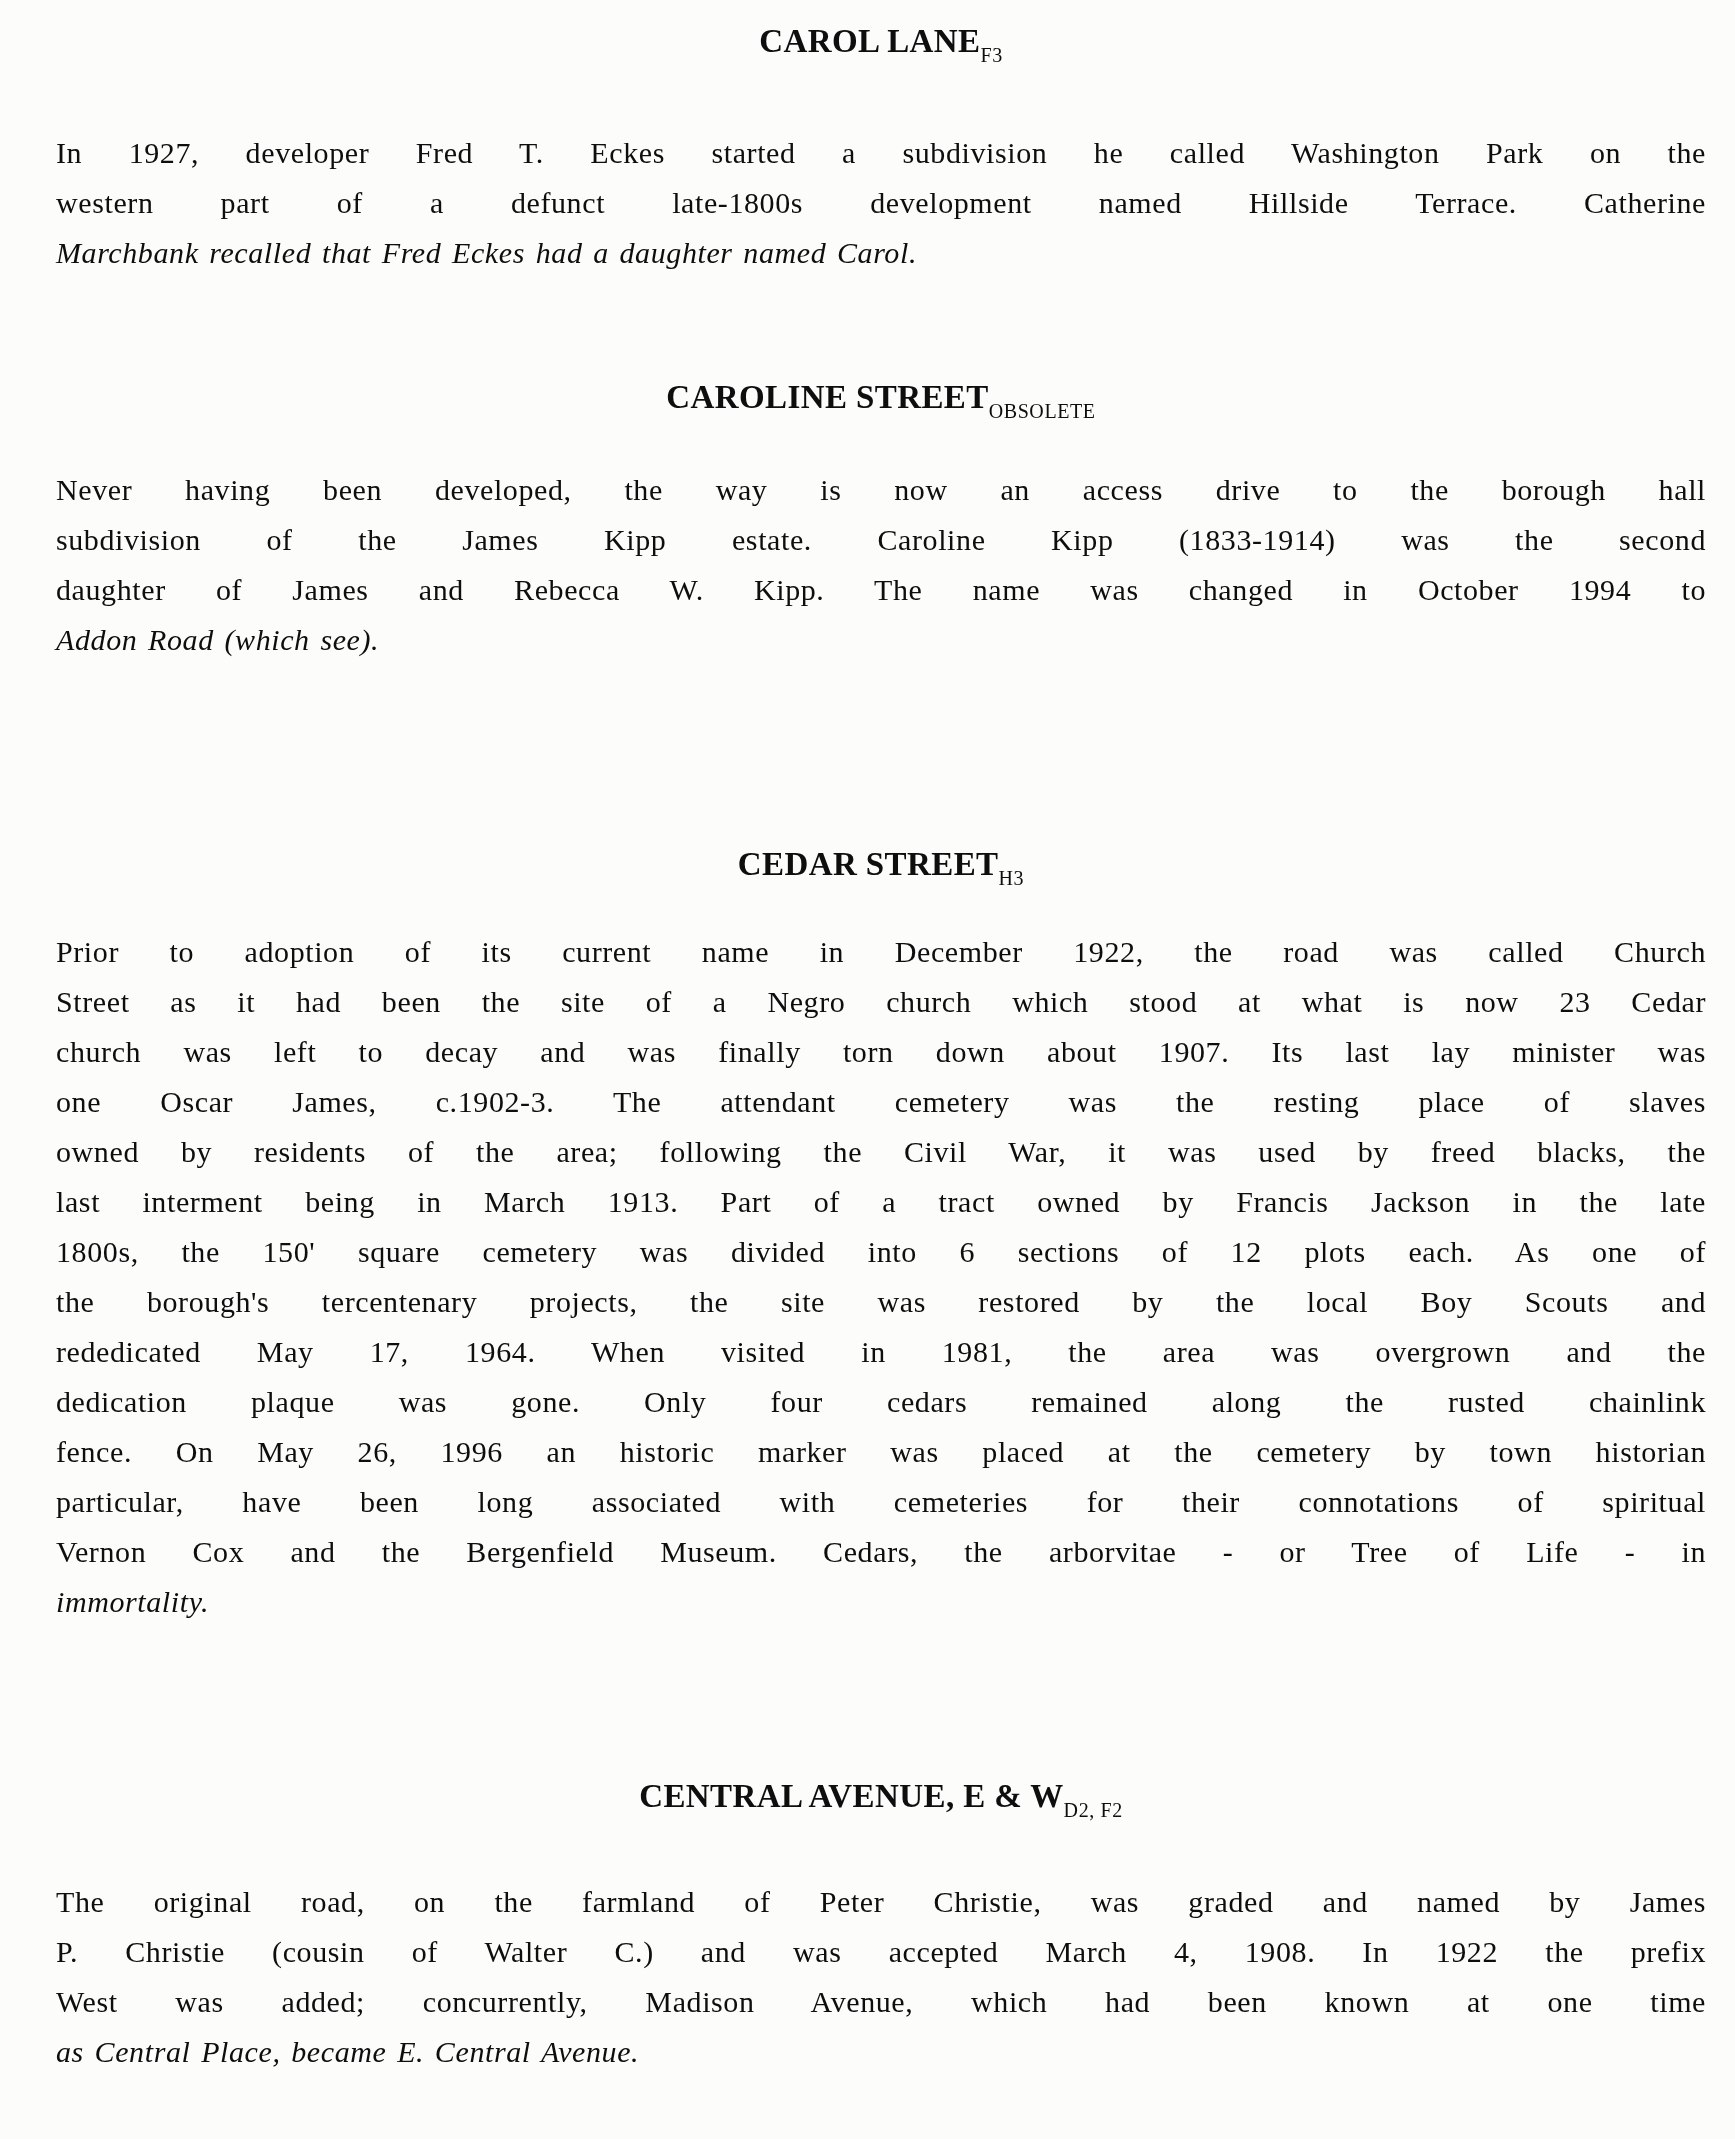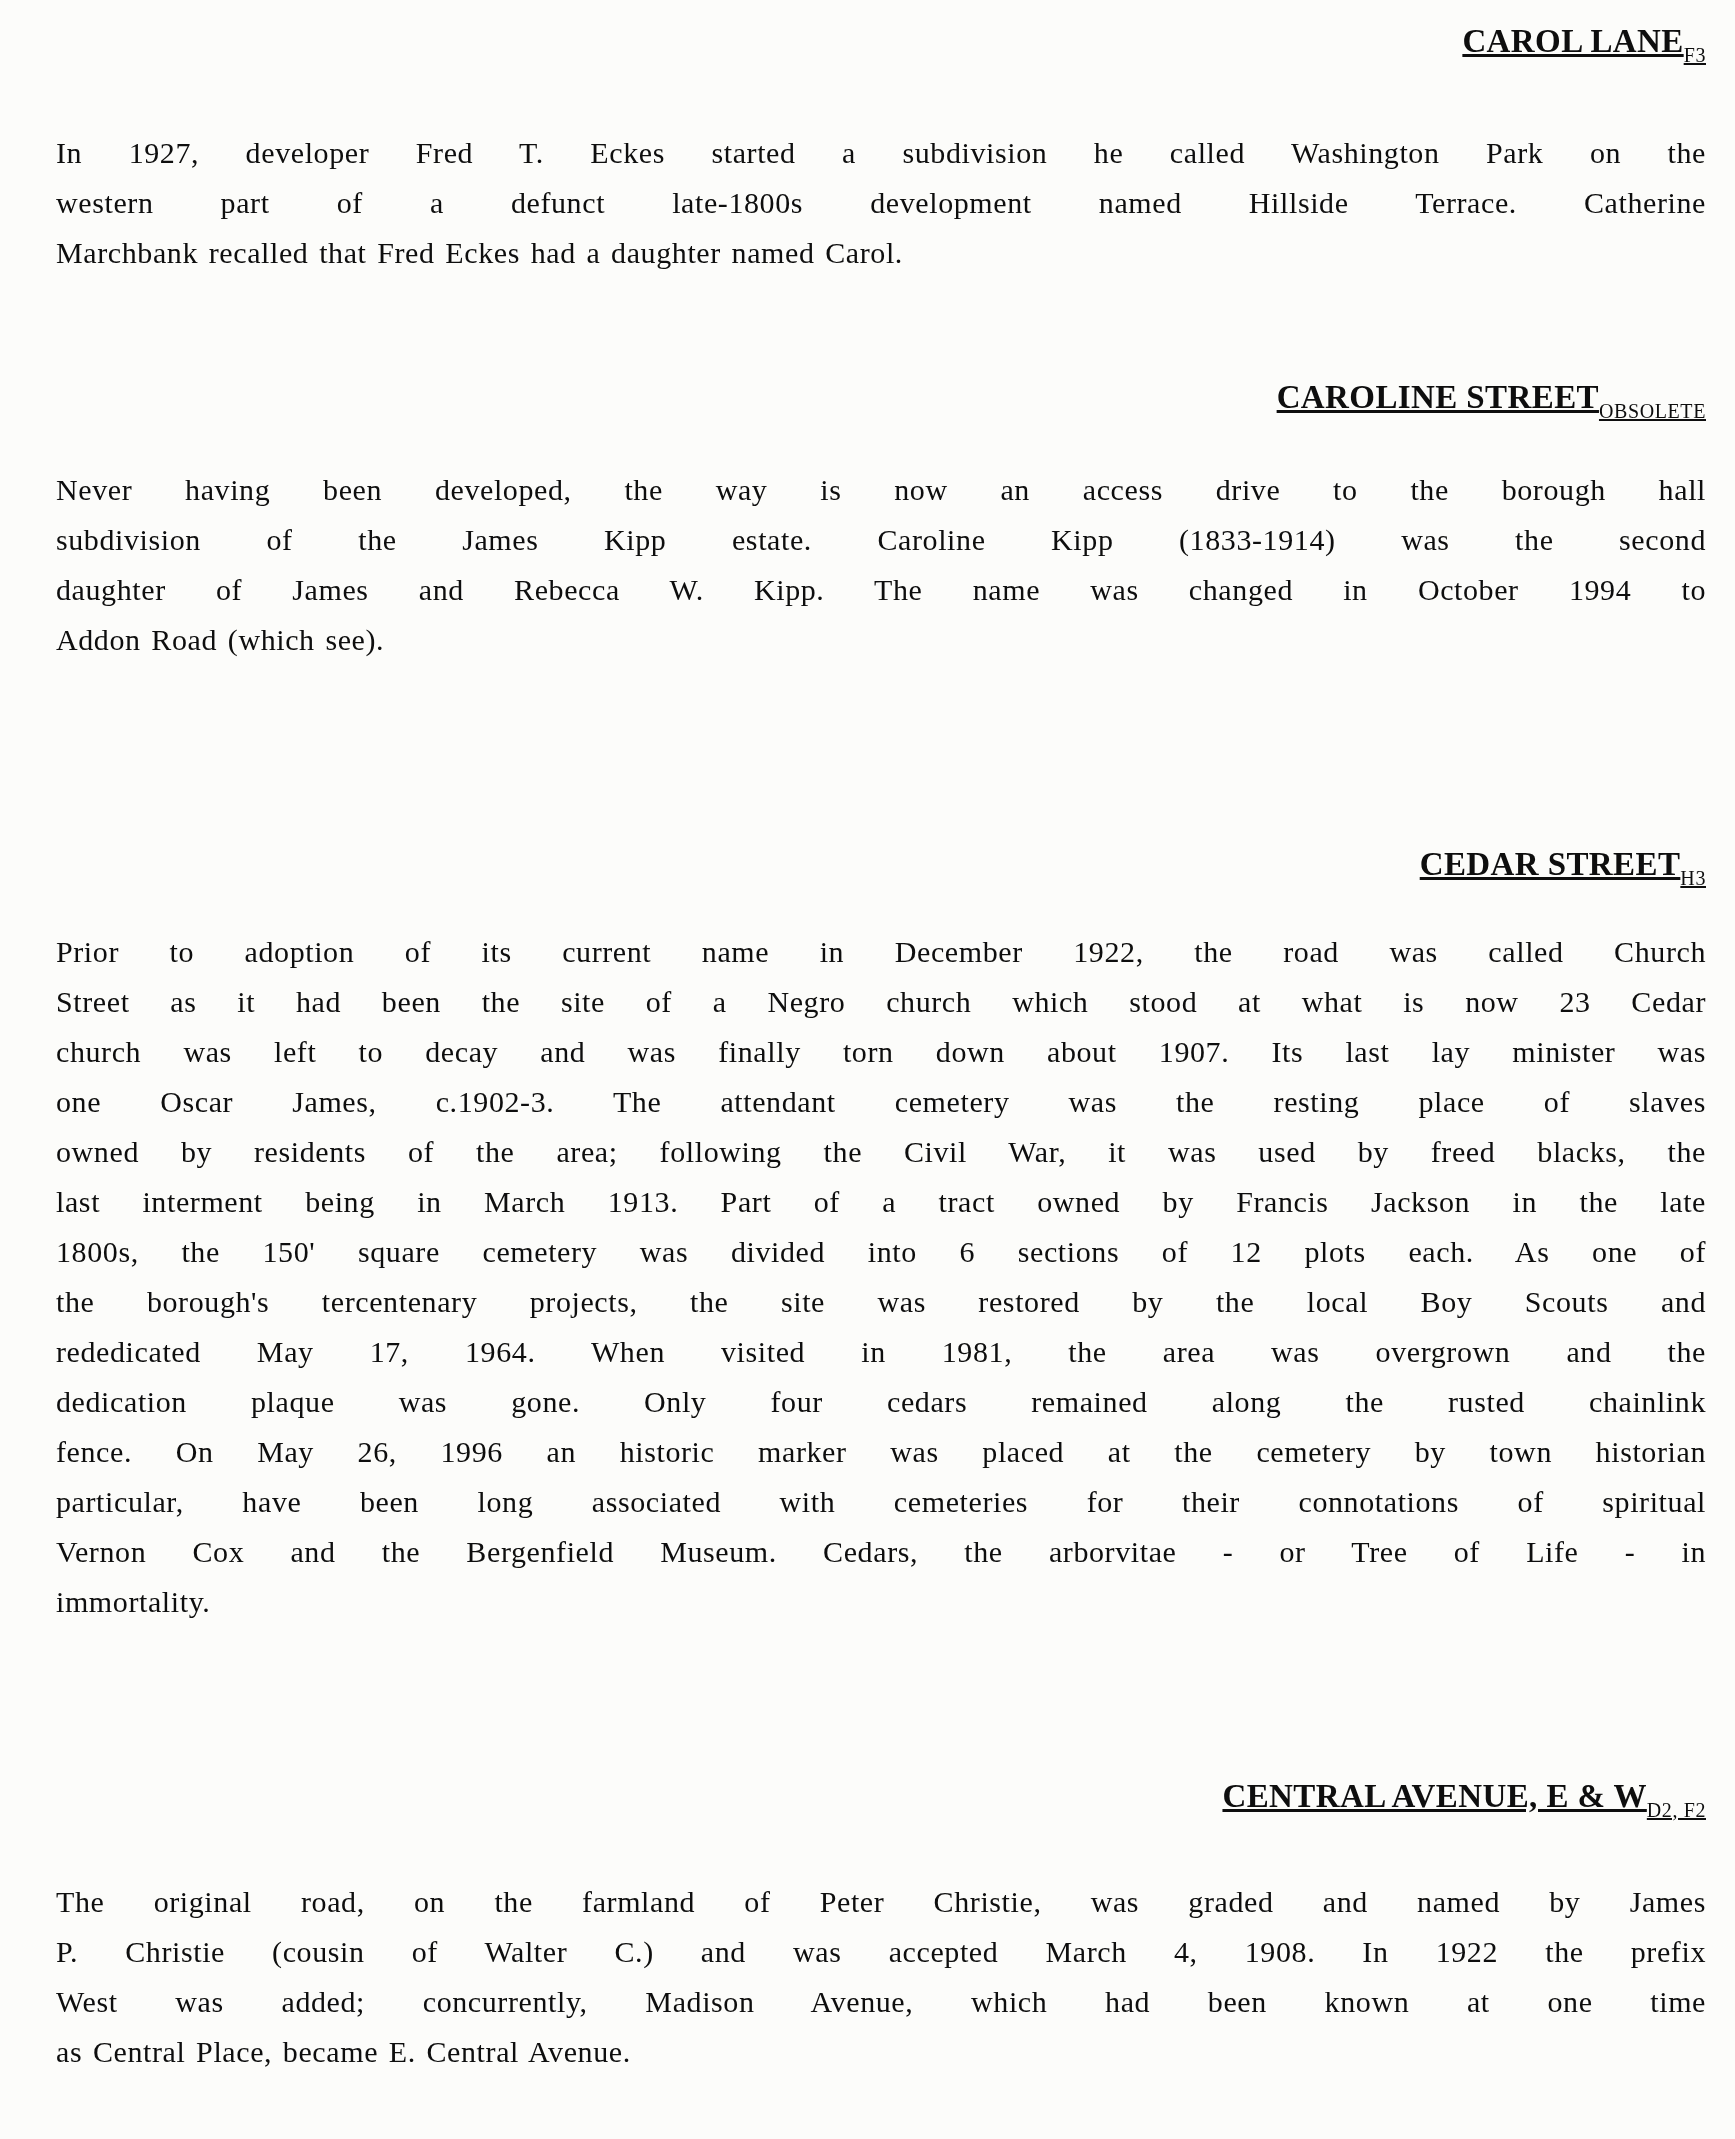--- a/index.html
+++ b/index.html
@@ -19,24 +19,23 @@
     position: absolute;
     inset: 0;
   }
   .entry {
     position: absolute;
     left: 56px;
     width: 1650px;
   }
   .entry-header {
     display: flex;
-    justify-content: flex-end;
+    justify-content: center;
     align-items: flex-start;
     line-height: 41px;
-    text-decoration: underline;
   }
   .entry-name {
     margin: 0;
     font-size: 33px;
     font-weight: bold;
     letter-spacing: 0.4px;
     white-space: nowrap;
   }
   .entry-ref {
     font-size: 20px;
@@ -54,20 +53,21 @@
     line-height: 50px;
     letter-spacing: 0.6px;
     word-spacing: 2.6px;
   }
   .entry-body .line {
     text-align: justify;
     text-align-last: justify;
   }
   .entry-body .line:last-child {
     text-align-last: left;
+    font-style: italic;
   }
   
   .e0 { top: 21.4px; }
   .e0 .entry-body { top: 107px; }
   .e1 { top: 377px; }
   .e1 .entry-body { top: 88px; }
   .e2 { top: 844px; }
   .e2 .entry-body { top: 83px; }
   .e3 { top: 1776px; }
   .e3 .entry-body { top: 101px; }

